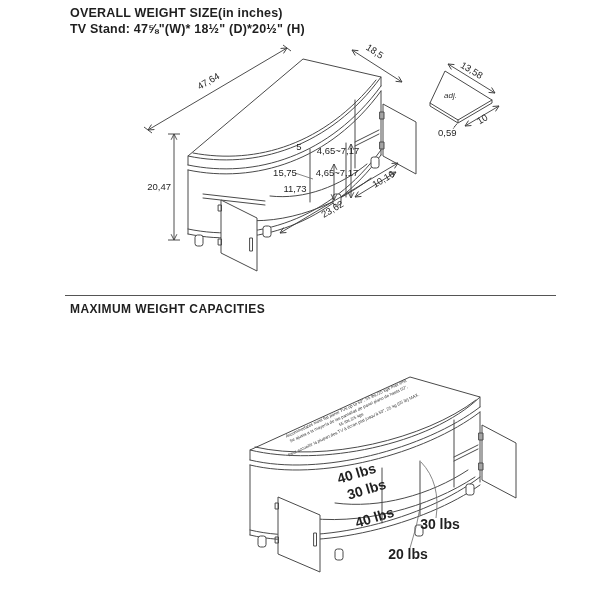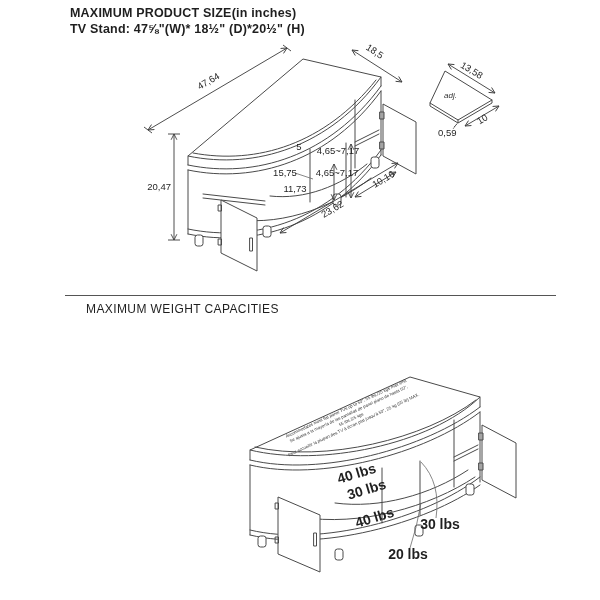--- a/index.html
+++ b/index.html
@@ -3,38 +3,38 @@
 <meta charset="utf-8">
 <style>
   html,body{margin:0;padding:0;background:#fff;}
   .page{
     position:relative;width:600px;height:600px;background:#ffffff;overflow:hidden;
     font-family:"Liberation Sans",sans-serif;color:#1f1f1f;
   }
   .hdr{position:absolute;left:70px;top:6px;font-size:12.5px;font-weight:700;letter-spacing:.2px;}
   .hdr2{position:absolute;left:70px;top:22px;font-size:12.5px;font-weight:700;letter-spacing:.2px;}
   .divider{position:absolute;left:65px;top:295px;width:491px;height:1px;background:#555;}
-  .wtitle{position:absolute;left:86px;top:302px;font-size:12px;font-weight:400;letter-spacing:.4px;}
+  .wtitle{position:absolute;left:70px;top:302px;font-size:12px;font-weight:700;letter-spacing:.4px;}
   svg{position:absolute;}
   svg text{fill:#1f1f1f;font-family:"Liberation Sans",sans-serif;}
   .ln{stroke:#4a4a4a;stroke-width:1;fill:none;stroke-linecap:round;stroke-linejoin:round;}
   .lnf{stroke:#4a4a4a;stroke-width:1;fill:#ffffff;stroke-linejoin:round;}
   .dim{stroke:#3a3a3a;stroke-width:0.9;fill:none;}
   .thin{stroke:#6a6a6a;stroke-width:0.8;fill:none;}
   .dimtxt{font-size:9.5px;}
   .note{font-size:4.3px;fill:#333;}
   .wlbl{font-size:14px;font-weight:600;}
   .adj{font-size:8px;fill:#333;font-style:italic;}
 </style>
 </head>
 <body>
 
 <div class="page">
 
-  <div class="hdr">MAXIMUM PRODUCT SIZE(in inches)</div>
+  <div class="hdr">OVERALL WEIGHT SIZE(in inches)</div>
   <div class="hdr2">TV Stand:  47⅝"(W)* 18½" (D)*20½" (H)</div>
 
   <svg style="left:115px;top:42px" width="330" height="250" viewBox="0 0 330 250">
     <defs>
       <marker id="arr" viewBox="0 0 10 10" refX="9" refY="5" markerWidth="8" markerHeight="8" orient="auto-start-reverse">
         <path d="M1,1 L9,5 L1,9" fill="none" stroke="#3a3a3a" stroke-width="1.2"></path>
       </marker>
     </defs>
 
     <g>

